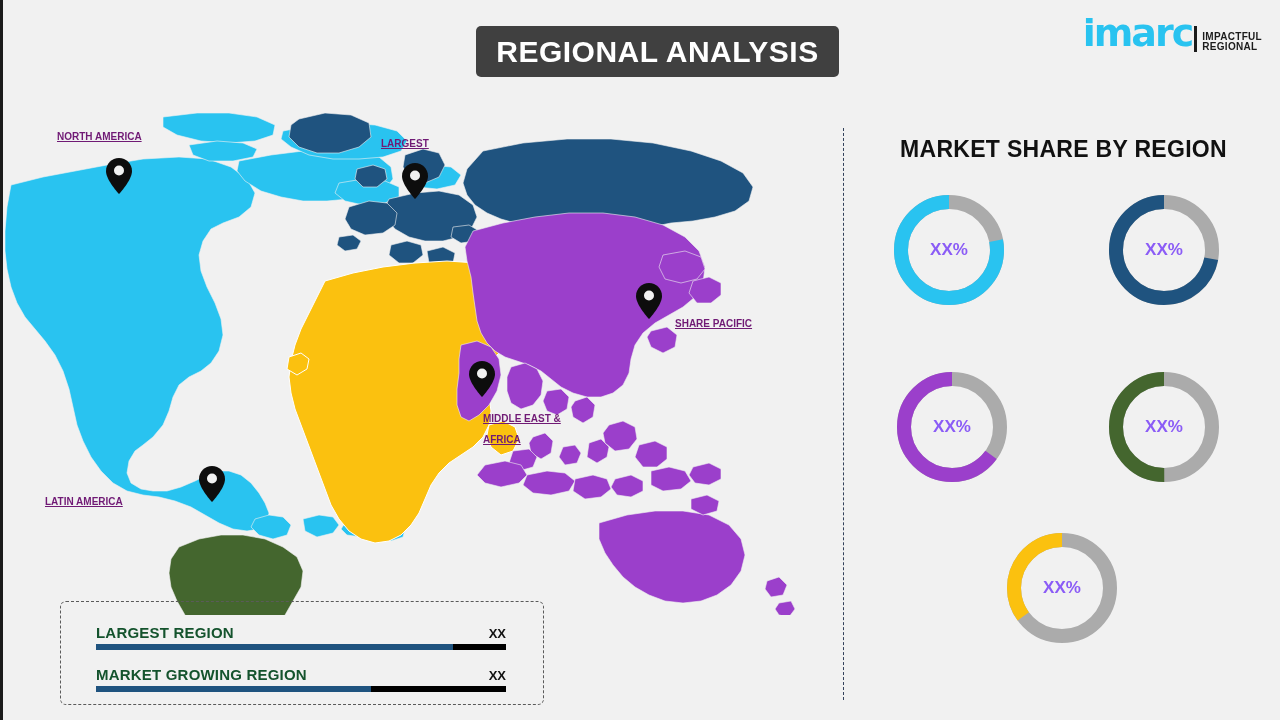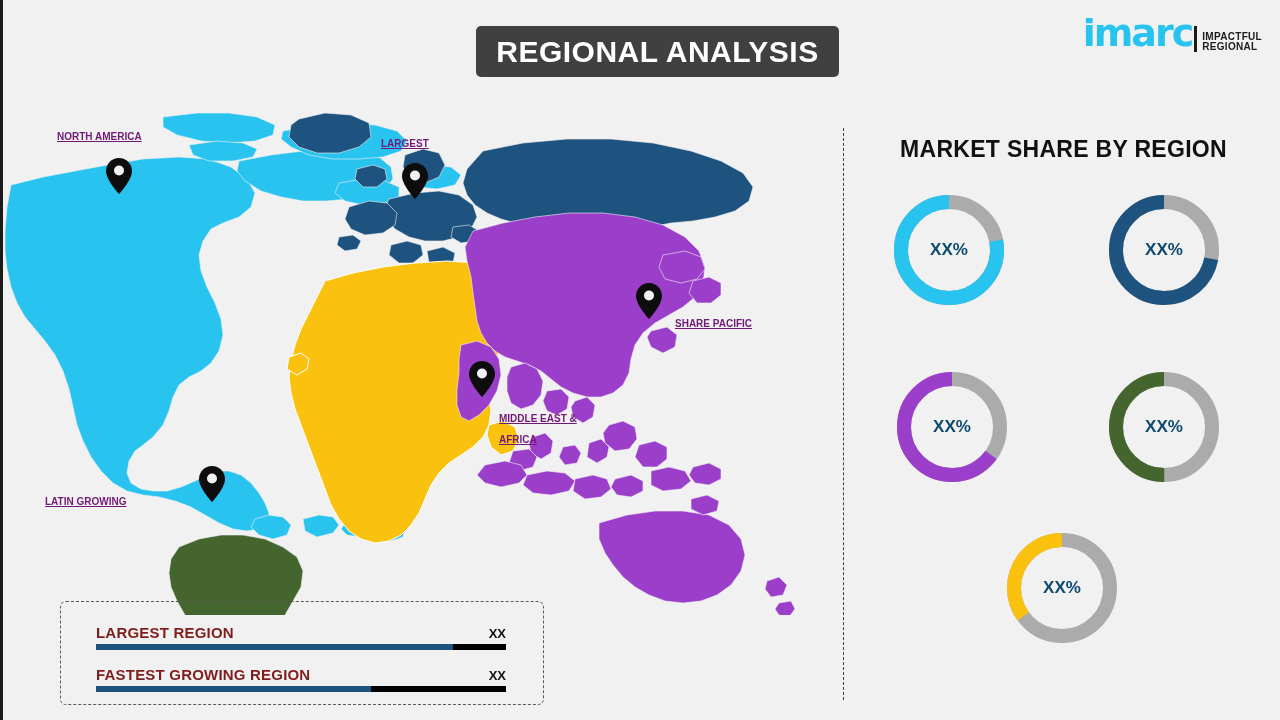--- a/index.html
+++ b/index.html
@@ -103,21 +103,21 @@
     font-size: 10px;
     font-weight: bold;
     color: #701a75;
     line-height: 21px;
     white-space: pre-line;
     text-decoration: underline;
   }
   #label-north-america { left: 54px; top: 126px; }
   #label-europe        { left: 378px; top: 133px; }
   #label-asia-pacific  { left: 672px; top: 313px; }
-  #label-mea           { left: 496px; top: 408px; }
+  #label-mea           { left: 480px; top: 408px; }
   #label-latin-america { left: 42px; top: 491px; }
 
   
   .pin { position: absolute; }
   #pin-north-america { left: 103px; top: 158px; }
   #pin-europe        { left: 399px; top: 163px; }
   #pin-asia-pacific  { left: 633px; top: 283px; }
   #pin-mea           { left: 466px; top: 361px; }
   #pin-latin-america { left: 196px; top: 466px; }
 
@@ -140,21 +140,21 @@
   #legend-row-0 { top: 22px; }
   #legend-row-1 { top: 64px; }
   .legend-head {
     display: flex;
     align-items: baseline;
     justify-content: space-between;
   }
   .legend-name {
     font-size: 15px;
     font-weight: bold;
-    color: #7f1d1d;
+    color: #14532d;
     letter-spacing: 0.2px;
   }
   .legend-value {
     font-size: 13px;
     font-weight: bold;
     color: #111111;
     margin-left: 15px;
   }
   .legend-track {
     margin-top: 3px;
@@ -201,21 +201,21 @@
     position: absolute;
     left: 0;
     top: 0;
     width: 118px;
     height: 118px;
     display: flex;
     align-items: center;
     justify-content: center;
     font-size: 17px;
     font-weight: bold;
-    color: #0c4a6e;
+    color: #8b5cf6;
   }
   #donut-0 { left: 46px;  top: 71px;  }
   #donut-1 { left: 261px; top: 71px;  }
   #donut-2 { left: 49px;  top: 248px; }
   #donut-3 { left: 261px; top: 248px; }
   #donut-4 { left: 159px; top: 409px; }
 </style>
 </head>
 <body>
 
@@ -347,21 +347,21 @@
         <path d="M688 404 L704 400 L716 406 L714 416 L700 420 L688 414 Z"></path>
       </g>
     </svg>
   </div>
 
   <div class="region-label" id="label-north-america">NORTH AMERICA</div>
   <div class="region-label" id="label-europe">LARGEST</div>
   <div class="region-label" id="label-asia-pacific">SHARE PACIFIC</div>
   <div class="region-label" id="label-mea">MIDDLE EAST &amp;
 AFRICA</div>
-  <div class="region-label" id="label-latin-america">LATIN GROWING</div>
+  <div class="region-label" id="label-latin-america">LATIN AMERICA</div>
 
   <div class="pin" id="pin-north-america">
     <svg width="26" height="36" viewBox="0 0 26 36">
         <path d="M13 0C5.8 0 0 5.8 0 13c0 9.2 13 23 13 23s13-13.8 13-23C26 5.8 20.2 0 13 0z" fill="#0d0d0d"></path>
         <circle cx="13" cy="12.5" r="5" fill="#f1f1f1"></circle>
       </svg>
   </div>
   <div class="pin" id="pin-europe">
     <svg width="26" height="36" viewBox="0 0 26 36">
         <path d="M13 0C5.8 0 0 5.8 0 13c0 9.2 13 23 13 23s13-13.8 13-23C26 5.8 20.2 0 13 0z" fill="#0d0d0d"></path>
@@ -392,21 +392,21 @@
       <div class="legend-head">
         <span class="legend-name">LARGEST REGION</span>
         <span class="legend-value">XX</span>
       </div>
       <div class="legend-track" style="background: rgb(0, 0, 0);">
         <div class="legend-fill" id="fill-0" style="width: 87%; background: rgb(31, 83, 127);"></div>
       </div>
     </div>
     <div class="legend-row" id="legend-row-1">
       <div class="legend-head">
-        <span class="legend-name">FASTEST GROWING REGION</span>
+        <span class="legend-name">MARKET GROWING REGION</span>
         <span class="legend-value">XX</span>
       </div>
       <div class="legend-track" style="background: rgb(0, 0, 0);">
         <div class="legend-fill" id="fill-1" style="width: 67%; background: rgb(31, 83, 127);"></div>
       </div>
     </div>
   </div>
 
   <div id="right-panel">
     <div id="share-title">MARKET SHARE BY REGION</div>

